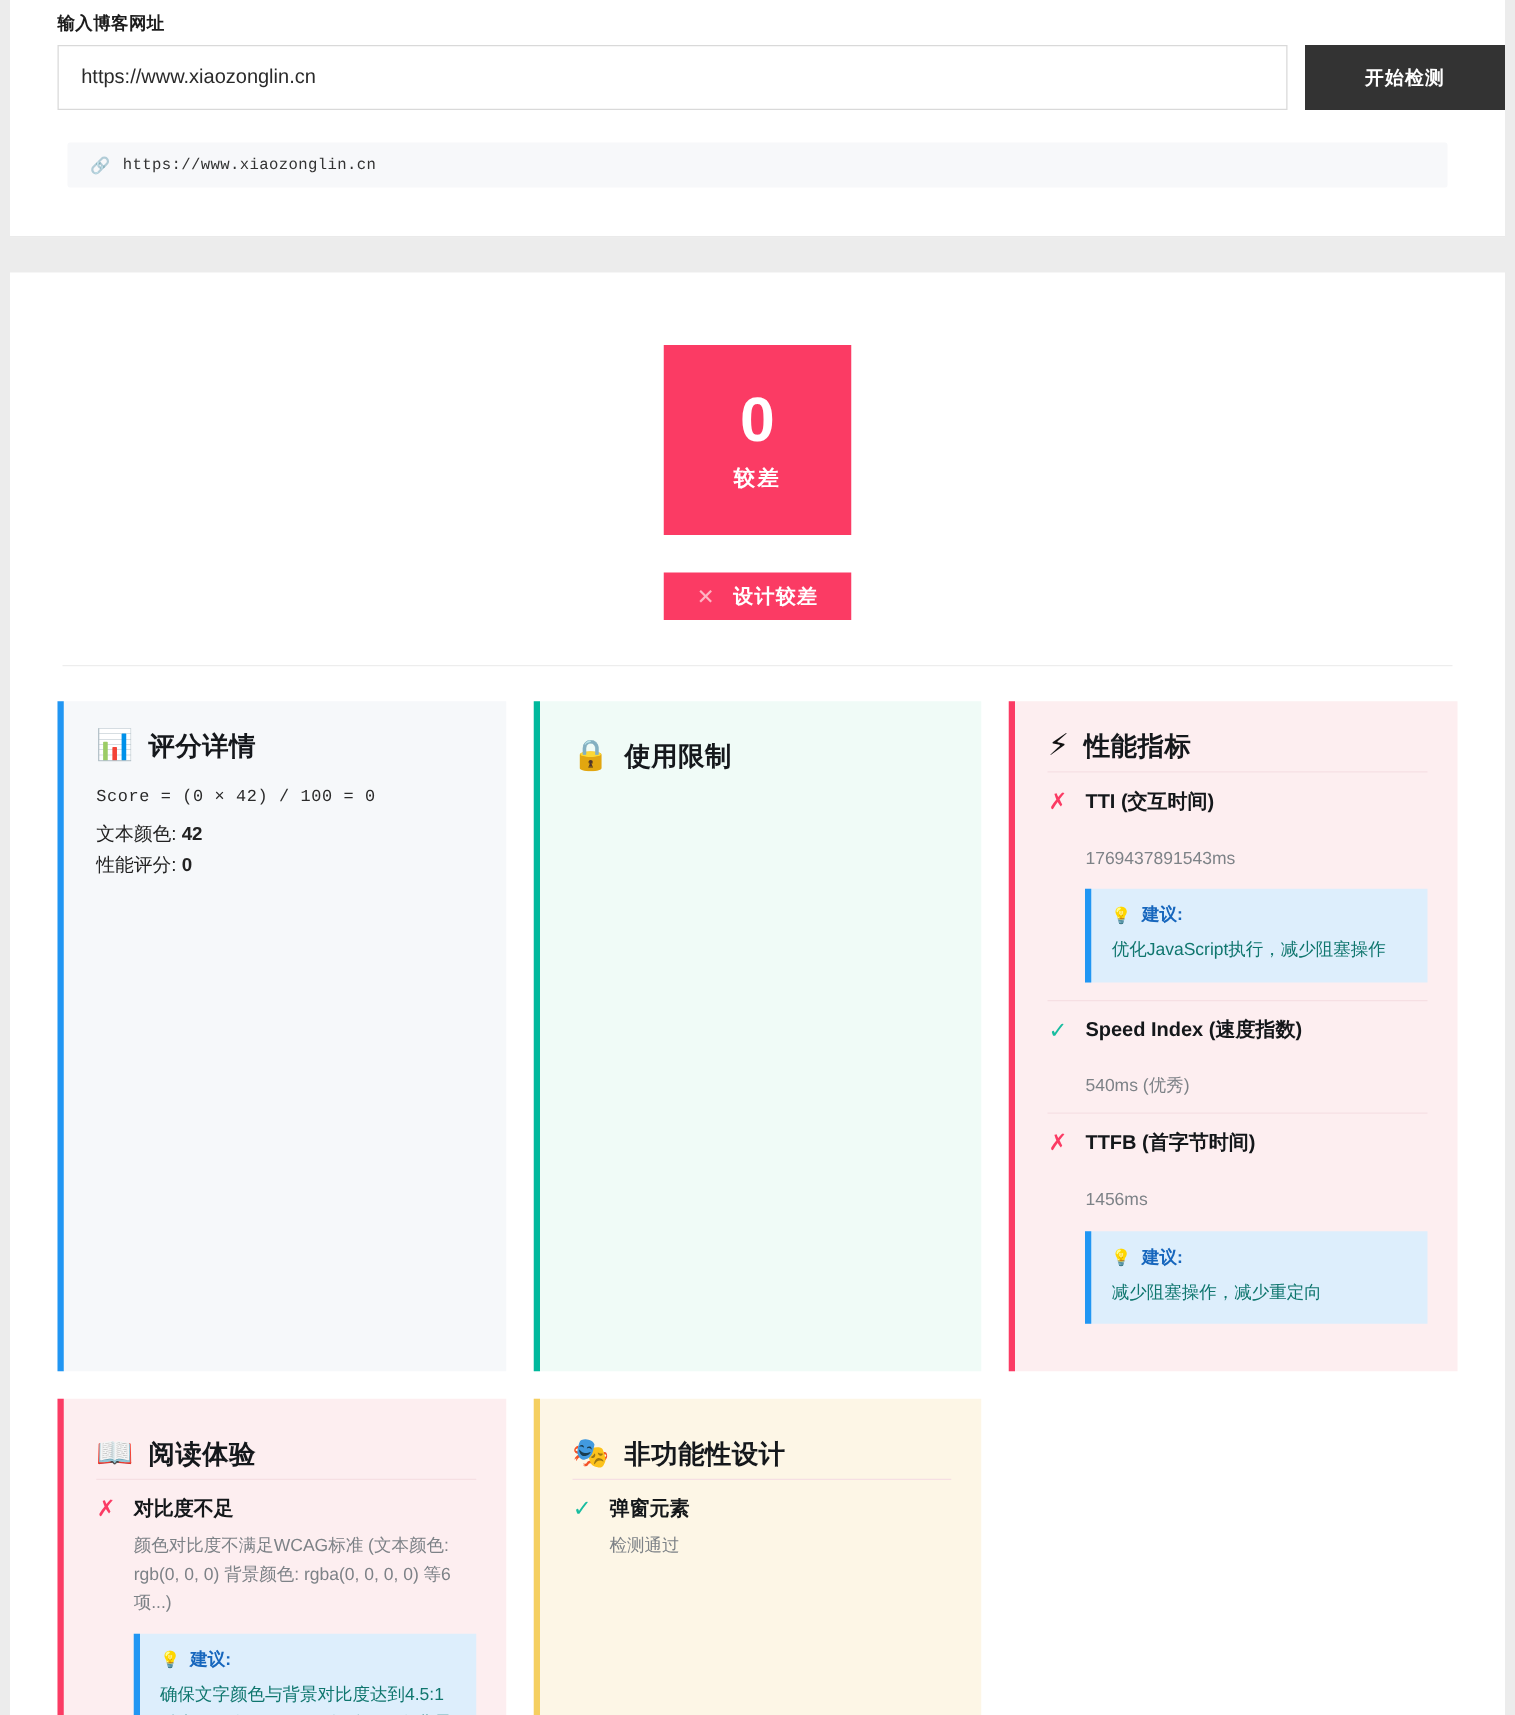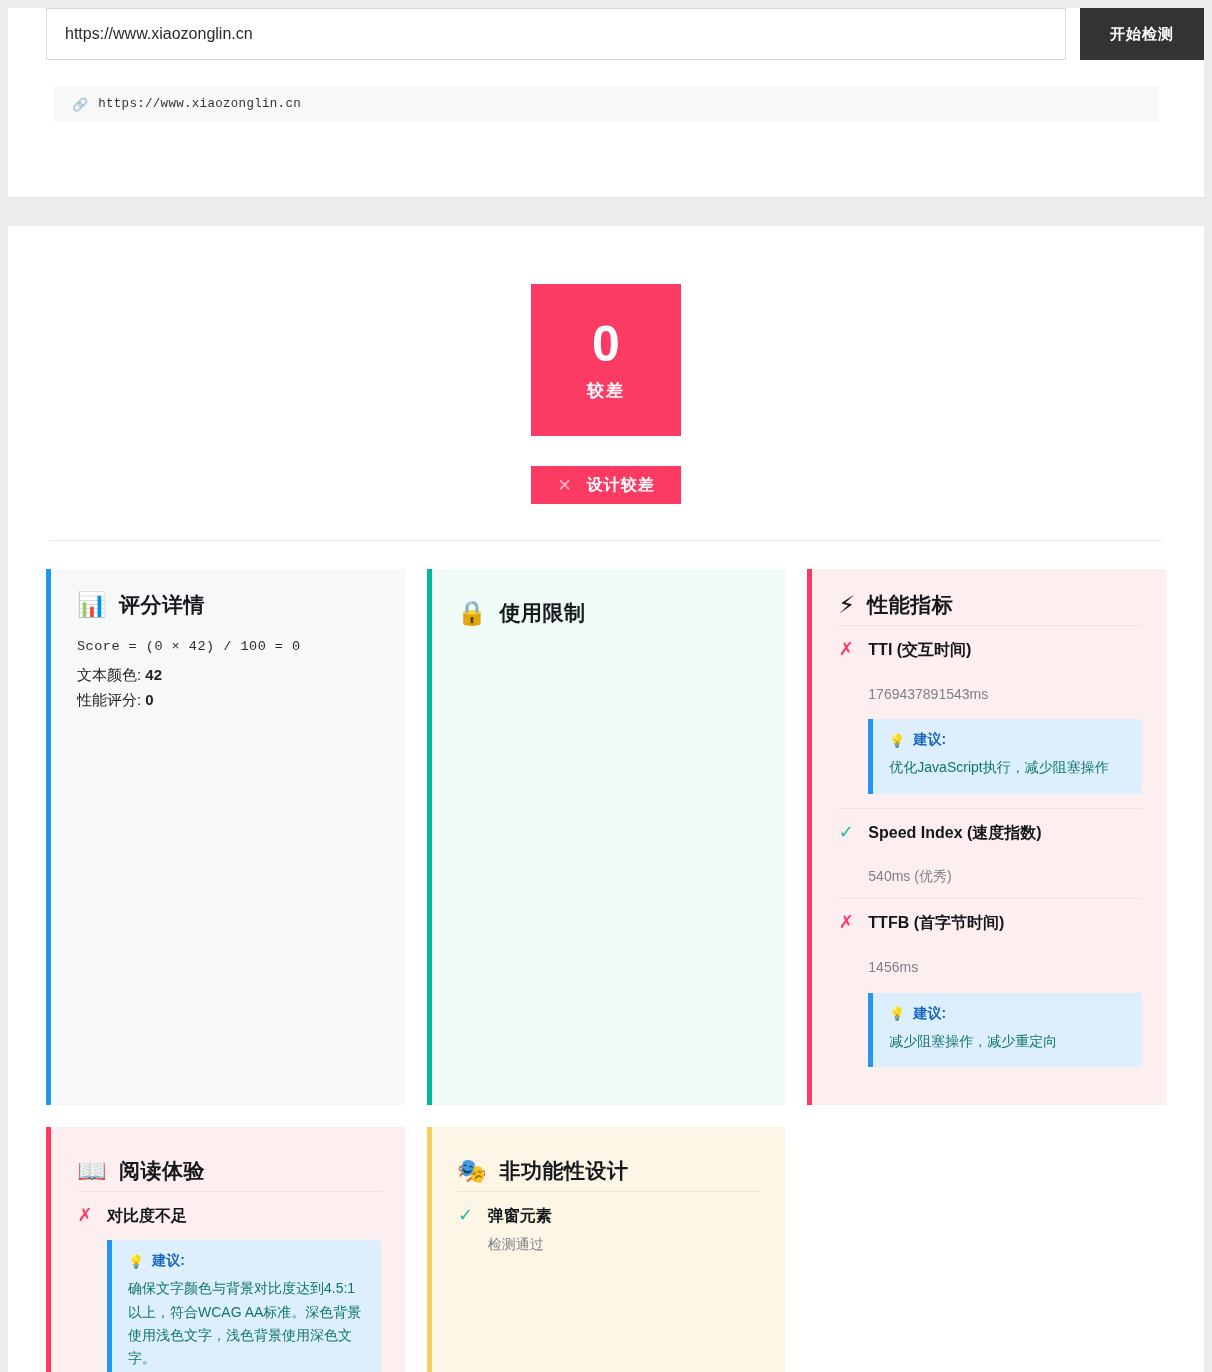--- a/index.html
+++ b/index.html
@@ -41,21 +41,21 @@
     border: 1px solid #d9d9d9;
     background: #fff;
     font-size: 16px;
     color: #2a2a2a;
     padding: 0 18px;
     font-family: "Liberation Sans", sans-serif;
     outline: none;
   }
   .url-input::placeholder { color: #9a9a9a; }
   .start-btn {
-    width: 124px;
+    width: 160px;
     margin-left: 14px;
     background: #333333;
     color: #ffffff;
     border: none;
     font-size: 15px;
     font-weight: bold;
     cursor: pointer;
     font-family: "Liberation Sans", sans-serif;
     letter-spacing: 1px;
   }
@@ -240,20 +240,21 @@
     line-height: 1.65;
   }
   .bulb { font-size: 13px; }
 </style>
 </head>
 <body>
 
 <div class="page">
 
   <section class="panel-top">
+    <div class="form-label">输入博客网址</div>
     <div class="input-row">
       <input class="url-input" type="text" value="https://www.xiaozonglin.cn" style="">
       <button class="start-btn">开始检测</button>
     </div>
     <div class="history-row">
       <span class="history-icon">🔗</span>
       <span class="history-url">https://www.xiaozonglin.cn</span>
     </div>
   </section>
 
@@ -351,20 +352,21 @@
       <div class="card c-read">
         <div class="card-head" style="margin-top:8px">
           <span class="card-emoji">📖</span>
           <span class="card-title">阅读体验</span>
         </div>
         <div class="metric">
           <div class="metric-head">
             <span class="mark fail">✗</span>
             <div class="metric-body">
               <div class="metric-name">对比度不足</div>
+              <div class="metric-desc">颜色对比度不满足WCAG标准 (文本颜色: rgb(0, 0, 0) 背景颜色: rgba(0, 0, 0, 0) 等6项...)</div>
             </div>
           </div>
           <div class="advice">
             <div class="advice-head">
               <span class="bulb">💡</span>
               <span>建议:</span>
             </div>
             <div class="advice-text">确保文字颜色与背景对比度达到4.5:1以上，符合WCAG AA标准。深色背景使用浅色文字，浅色背景使用深色文字。</div>
           </div>
         </div>

